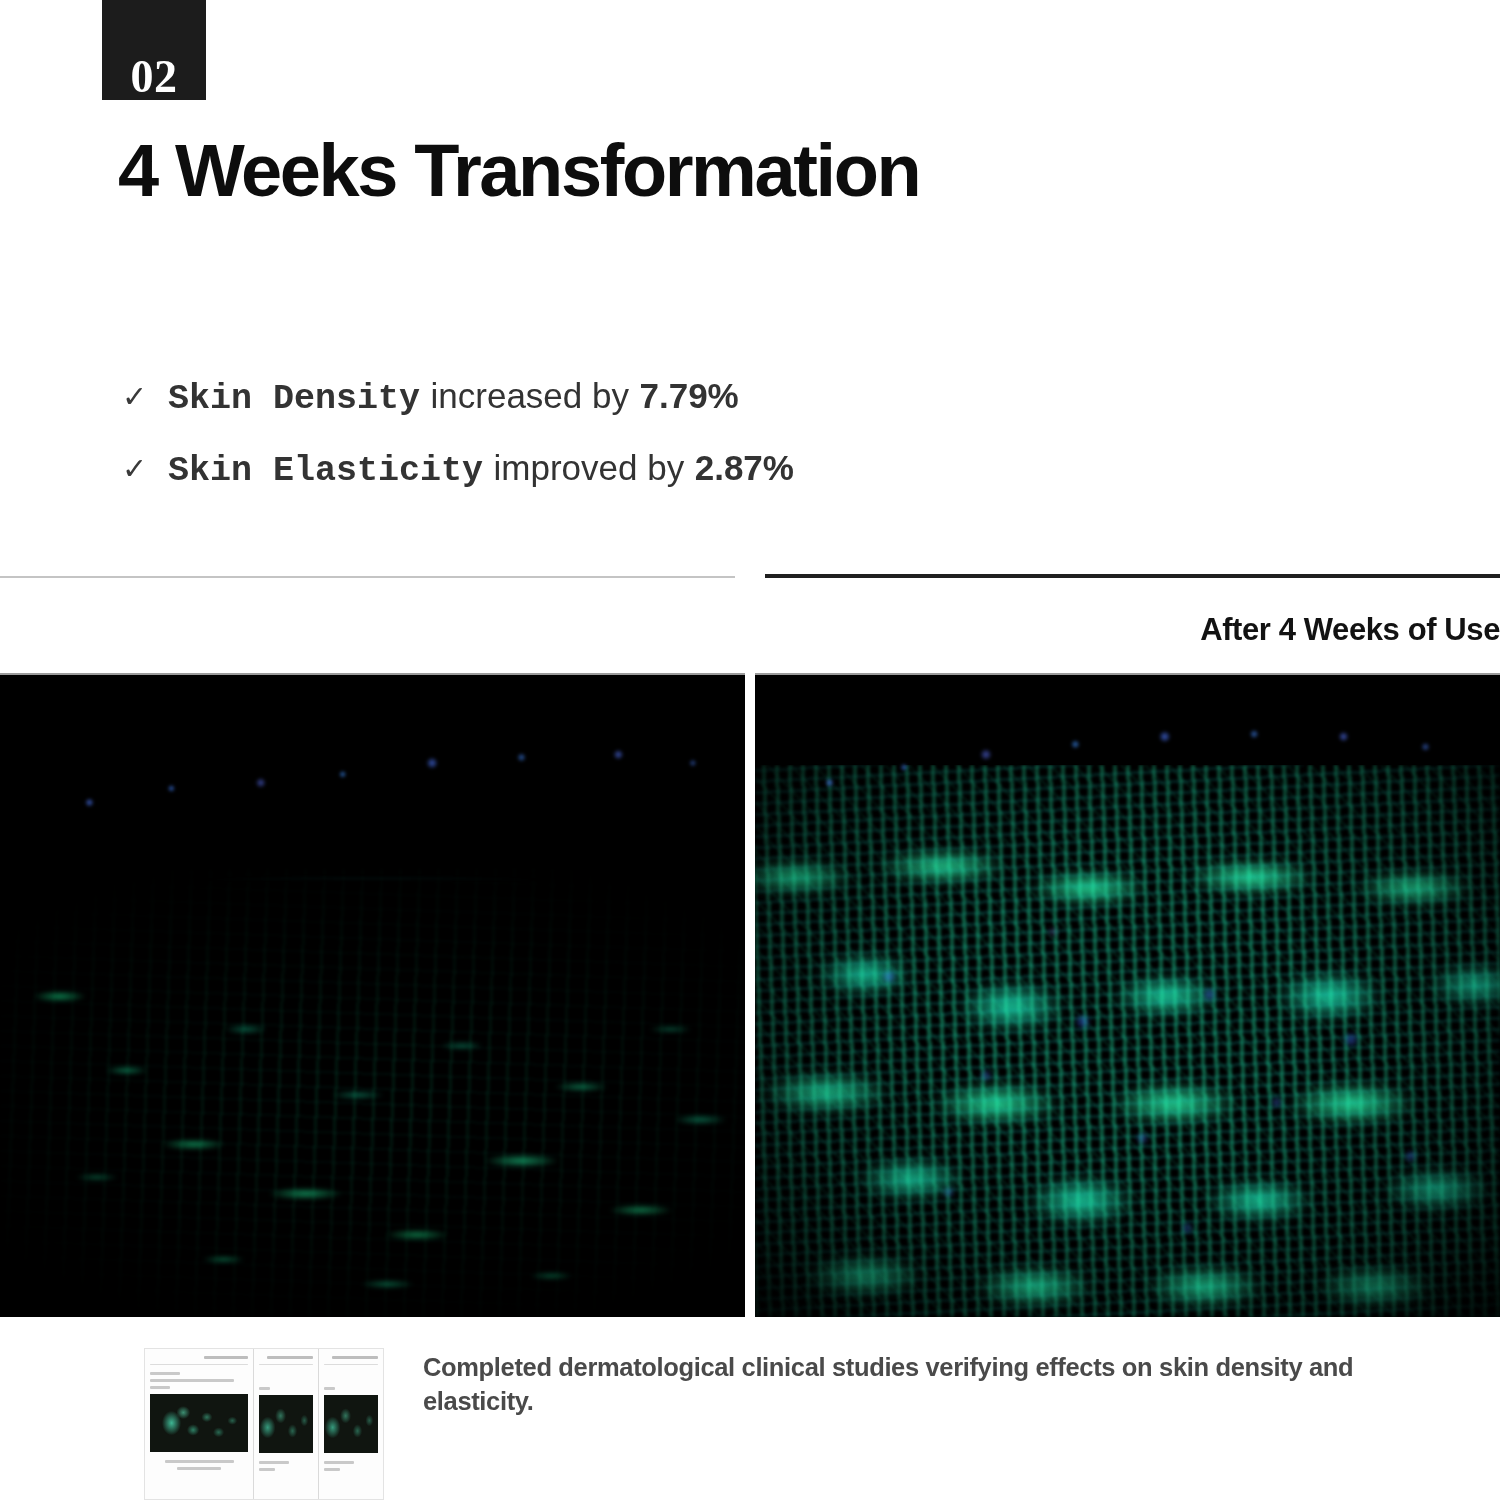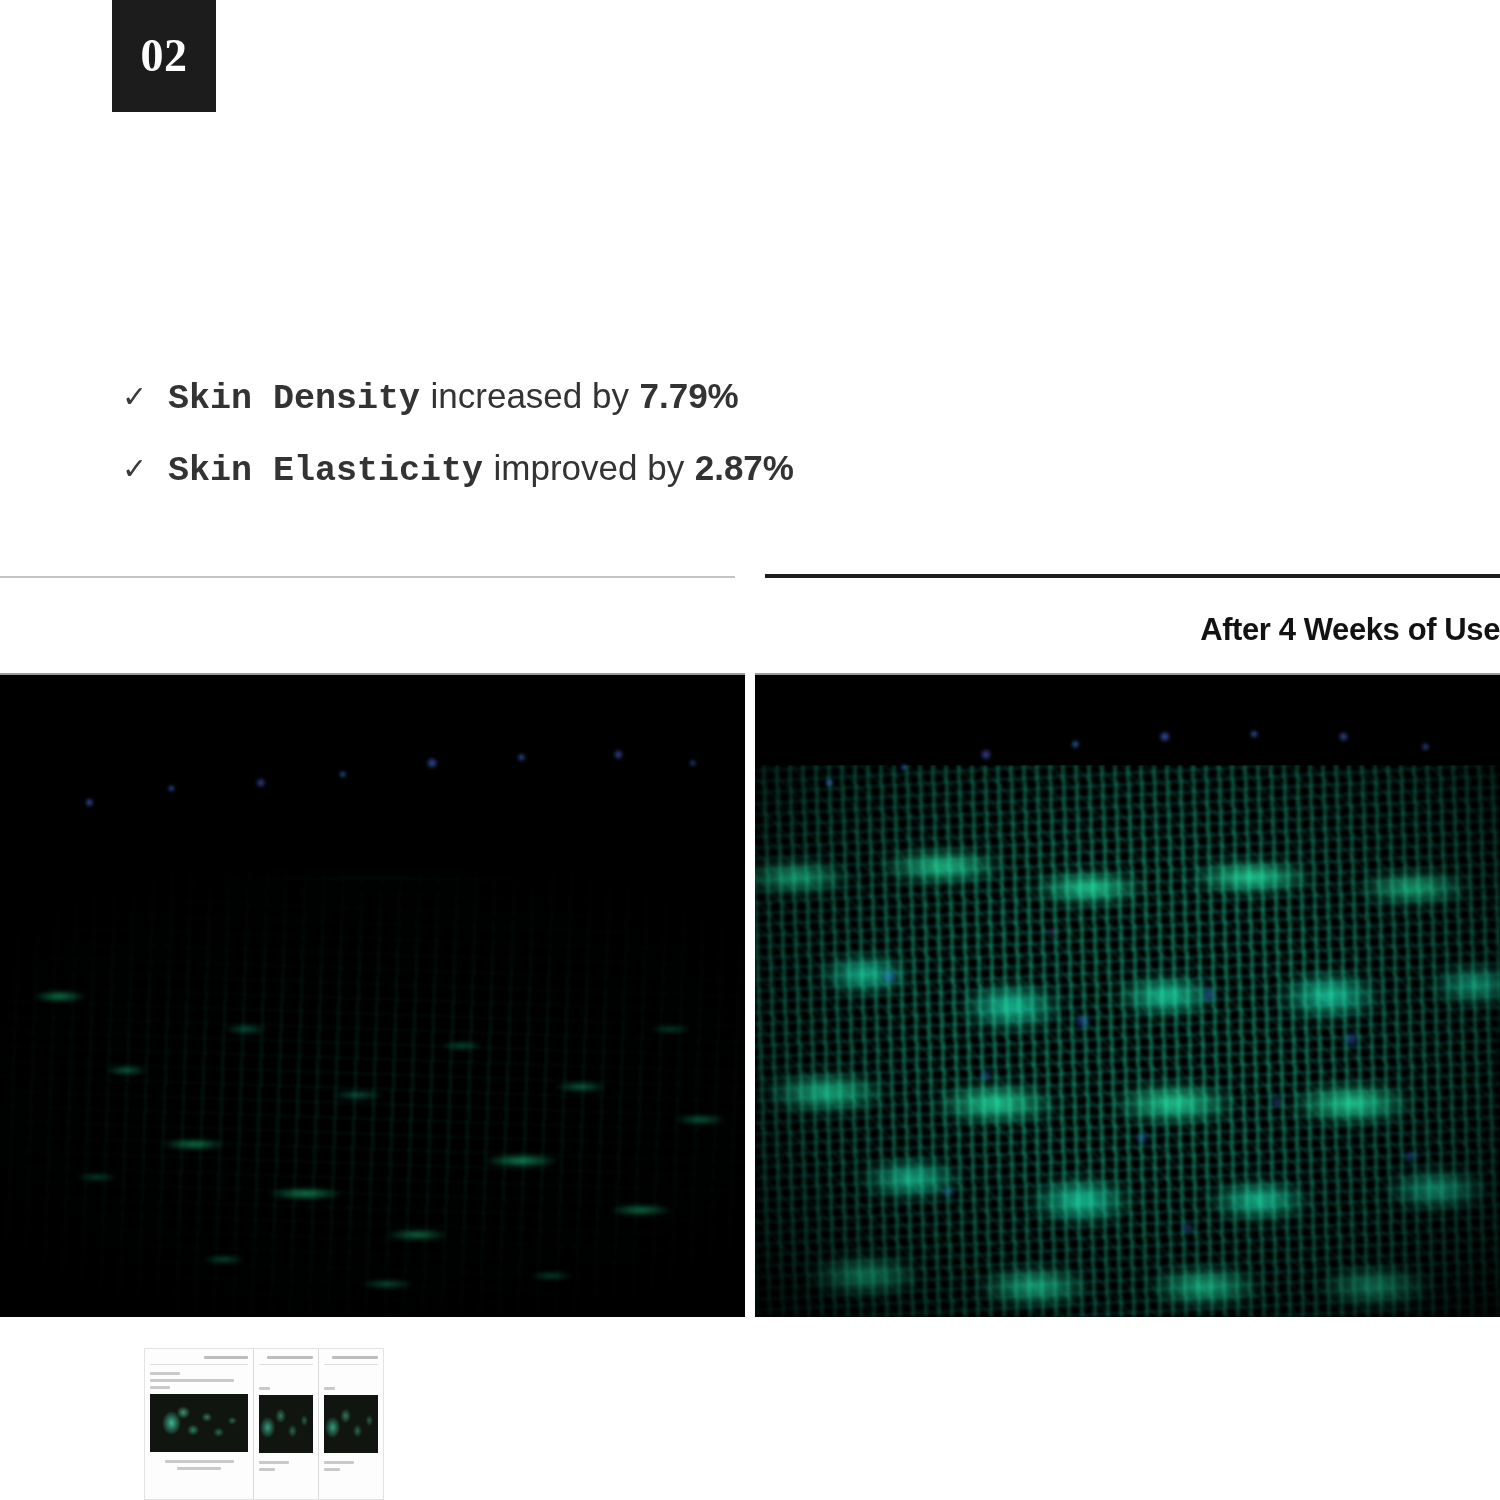--- a/index.html
+++ b/index.html
@@ -10,24 +10,24 @@
     font-family:"Liberation Sans", sans-serif;
     color:#1a1a1a;
     overflow:hidden;
     position:relative;
   }
 
   .page { position:relative; width:1500px; height:1500px; }
 
   
   .badge {
-    position:absolute; left:112px; top:0;
-    width:104px; height:112px;
+    position:absolute; left:102px; top:0;
+    width:104px; height:100px;
     background:#1c1c1c;
-    display:flex; align-items:center; justify-content:center;
+    display:flex; align-items:flex-end; justify-content:center;
   }
   .badge-num {
     font-family:"Liberation Serif", serif;
     font-weight:700;
     font-size:46px;
     color:#ffffff;
     letter-spacing:0.5px;
     line-height:1;
   }
 
@@ -350,20 +350,21 @@
 </style>
 </head>
 <body>
 
 <div class="page">
 
   <div class="badge">
     <span class="badge-num">02</span>
   </div>
 
+  <h1 class="title">4 Weeks Transformation</h1>
 
   <div class="bullets">
 
     <div class="bullet">
       <span class="check">✓</span>
       <span>
         <span class="lead">Skin Density</span><span class="sp"></span><span class="mid">increased by</span><span class="sp"></span><span class="val">7.79%</span>
       </span>
     </div>
 
@@ -424,14 +425,15 @@
         <div class="tl w85 right"></div>
         <div class="tl rule"></div>
         <div class="tl w20" style="margin-top:22px;"></div>
         <div class="timg small"></div>
         <div class="tl w55" style="margin-top:8px;"></div>
         <div class="tl w30" style="margin-top:4px;"></div>
       </div>
     </div>
   </div>
 
+  <div class="caption">Completed dermatological clinical studies verifying effects on skin density and elasticity.</div>
 
 </div>
 
 </body></html>

